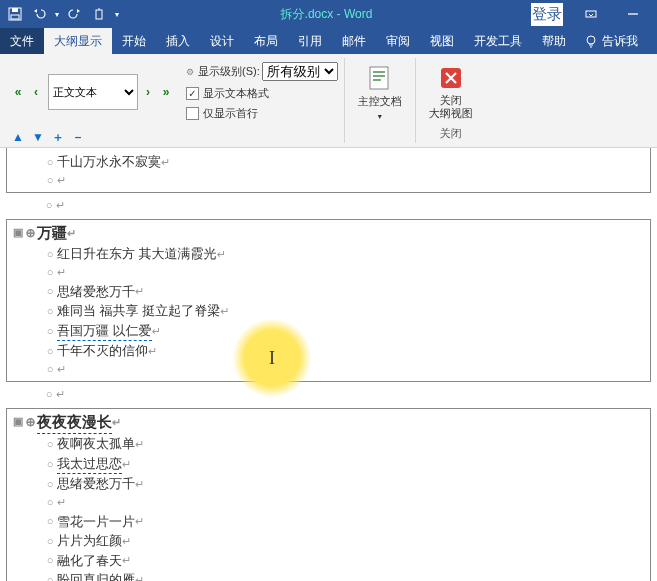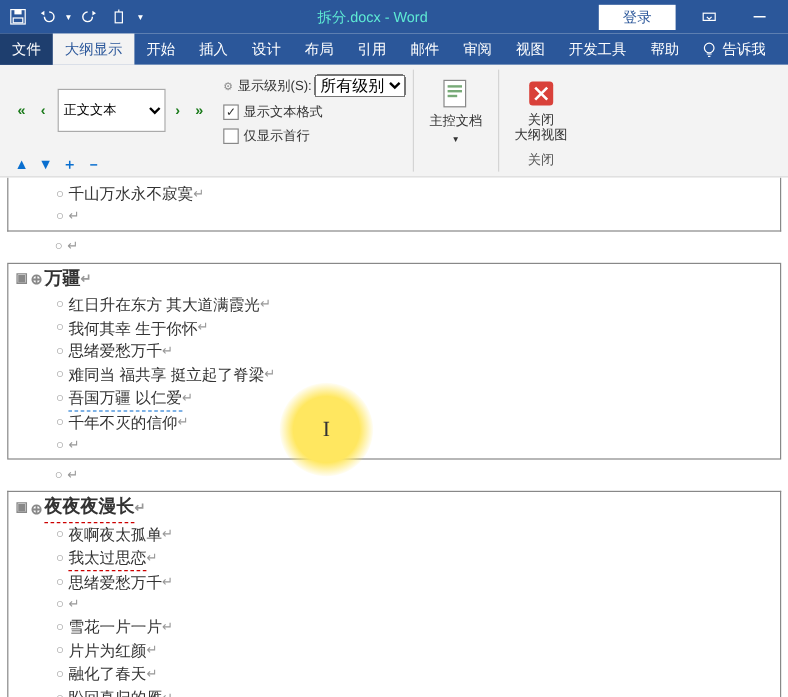--- a/index.html
+++ b/index.html
@@ -3,21 +3,21 @@
 <meta charset="utf-8">
 <style>
   * { margin: 0; padding: 0; box-sizing: border-box; font-family: "Microsoft YaHei", "Segoe UI", sans-serif; }
   body { width: 657px; height: 581px; background: #fff; overflow: hidden; font-size: 12px; color: #333; }
 
   .titlebar { height: 28px; background: #2b579a; color: #fff; display: flex; align-items: center; padding: 0 4px; }
   .titlebar .qat { display: flex; gap: 2px; align-items: center; }
   .titlebar .qat .qbtn { width: 22px; height: 22px; display: flex; align-items: center; justify-content: center; cursor: pointer; }
   .titlebar .filetitle { flex: 1; text-align: center; font-size: 12px; color: #5eead4; }
   .titlebar .winbtns { display: flex; gap: 2px; }
-  .titlebar .loginbtn { background: #fff; color: #2b579a; padding: 2px 20px; font-size: 12px; cursor: pointer; margin-right: 8px; }
+  .titlebar .loginbtn { background: #fff; color: #2b579a; padding: 2px 1px; font-size: 15px; cursor: pointer; margin-right: 8px; }
   .winbtn { width: 40px; height: 26px; display: flex; align-items: center; justify-content: center; cursor: pointer; }
 
   .ribbon-tabs { height: 26px; background: #2b579a; display: flex; align-items: stretch; color: #fff; font-size: 12px; }
   .ribbon-tabs .tab { padding: 0 10px; display: flex; align-items: center; cursor: pointer; }
   .ribbon-tabs .tab.file { background: #1e3e6e; }
   .ribbon-tabs .tab.active { background: #f3f3f3; color: #2b579a; }
   .ribbon-tabs .tellme { display: flex; align-items: center; gap: 4px; padding: 0 8px; }
 
   .ribbon { background: #f3f3f3; border-bottom: 1px solid #d4d4d4; display: flex; padding: 4px; height: 94px; }
   .group { display: flex; flex-direction: column; border-right: 1px solid #d4d4d4; padding: 2px 6px; }
@@ -255,21 +255,20 @@
       <span>万疆</span>
         <span class="para-mark">↵</span>
     </div>
     <div class="outline-row linebody">
         <span class="bullet">○</span>
         <span>红日升在东方  其大道满霞光</span>
         <span class="para-mark">↵</span>
       </div>
     <div class="outline-row linebody">
         <span class="bullet">○</span>
-        <span>我何其幸  生于你怀</span>
         <span class="para-mark">↵</span>
       </div>
     <div class="outline-row linebody">
         <span class="bullet">○</span>
         <span>思绪爱愁万千</span>
         <span class="para-mark">↵</span>
       </div>
     <div class="outline-row linebody">
         <span class="bullet">○</span>
         <span>难同当  福共享  挺立起了脊梁</span>

